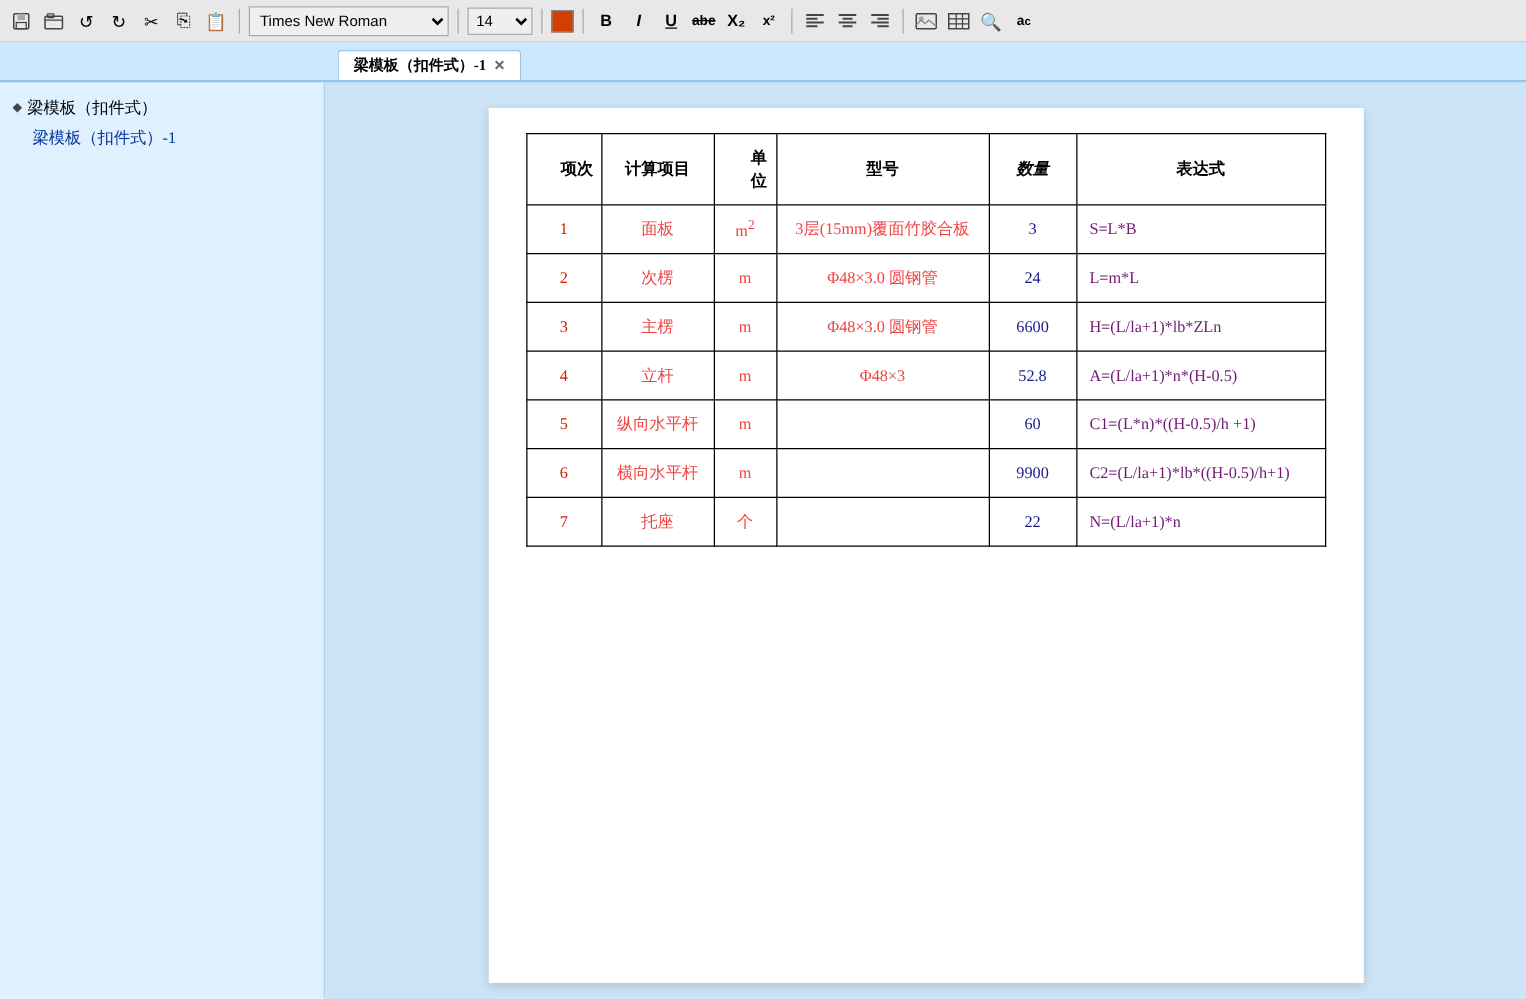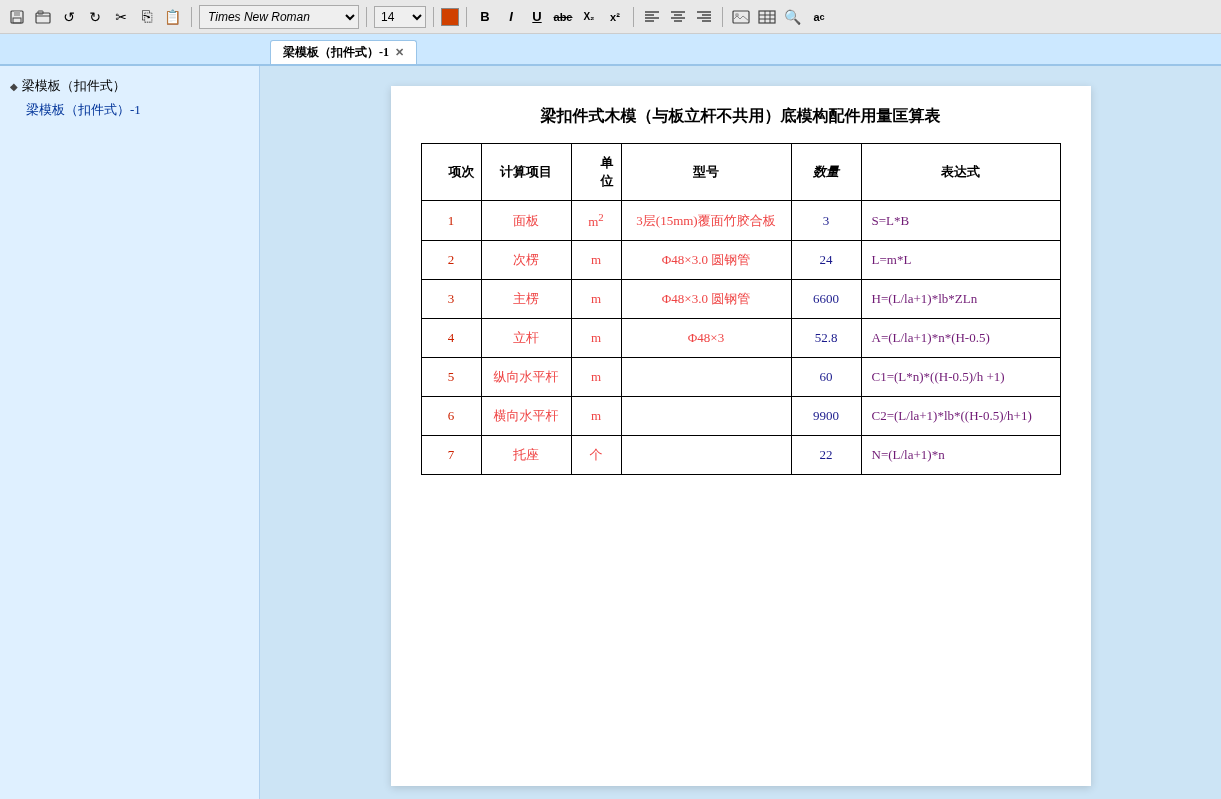--- a/index.html
+++ b/index.html
@@ -26,21 +26,20 @@
     .toolbar-sep {
       width: 1px; height: 20px;
       background: #aaa;
       margin: 0 3px;
     }
     .font-select {
       width: 160px; height: 24px;
       border: 1px solid #aaa;
       font-size: 12px;
       padding: 0 4px;
-      font-style: italic;
     }
     .size-select {
       width: 52px; height: 22px;
       border: 1px solid #aaa;
       font-size: 12px;
       padding: 0 2px;
     }
     .color-box {
       width: 18px; height: 18px;
       background: #d04000;
@@ -213,21 +212,21 @@
   <select class="size-select">
     <option>14</option>
   </select>
   <div class="toolbar-sep"></div>
   <div class="color-box"></div>
   <div class="toolbar-sep"></div>
   <button class="toolbar-btn tb-icon" style="font-weight:bold;">B</button>
   <button class="toolbar-btn tb-icon" style="font-style:italic;">I</button>
   <button class="toolbar-btn tb-icon" style="text-decoration:underline;">U</button>
   <button class="toolbar-btn tb-icon" style="text-decoration:line-through;font-size:11px;">abe</button>
-  <button class="toolbar-btn tb-icon" style="font-size:10px;">X₂</button>
+  <button class="toolbar-btn tb-icon" style="font-size:13px;">X₂</button>
   <button class="toolbar-btn tb-icon" style="font-size:11px;">x²</button>
   <div class="toolbar-sep"></div>
 
   <button class="toolbar-btn">
     <svg width="16" height="14" viewBox="0 0 16 14">
         <line x1="1" y1="2" x2="15" y2="2" stroke="#444" stroke-width="1.5"></line>
         <line x1="1" y1="5" x2="10" y2="5" stroke="#444" stroke-width="1.5"></line>
         <line x1="1" y1="8" x2="15" y2="8" stroke="#444" stroke-width="1.5"></line>
         <line x1="1" y1="11" x2="10" y2="11" stroke="#444" stroke-width="1.5"></line>
       </svg>
@@ -286,21 +285,20 @@
         <span>梁模板（扣件式）</span>
       </div>
       <div class="sidebar-item-child">
         <span>梁模板（扣件式）-1</span>
       </div>
     </div>
 
     <div class="doc-area">
       <div class="document">
 
-        <div class="main-title">梁扣件式木模（与板立杆不共用）底模构配件用量匡算表</div>
 
         <table class="data-table">
           <thead>
             <tr>
               <th style="width:60px;text-align:right;">项次</th>
               <th style="width:90px;">计算项目</th>
               <th style="width:50px;padding-left:28px;">单位</th>
               <th style="width:170px;">型号</th>
               <th style="width:70px;font-style:italic;">数量</th>
               <th>表达式</th>

